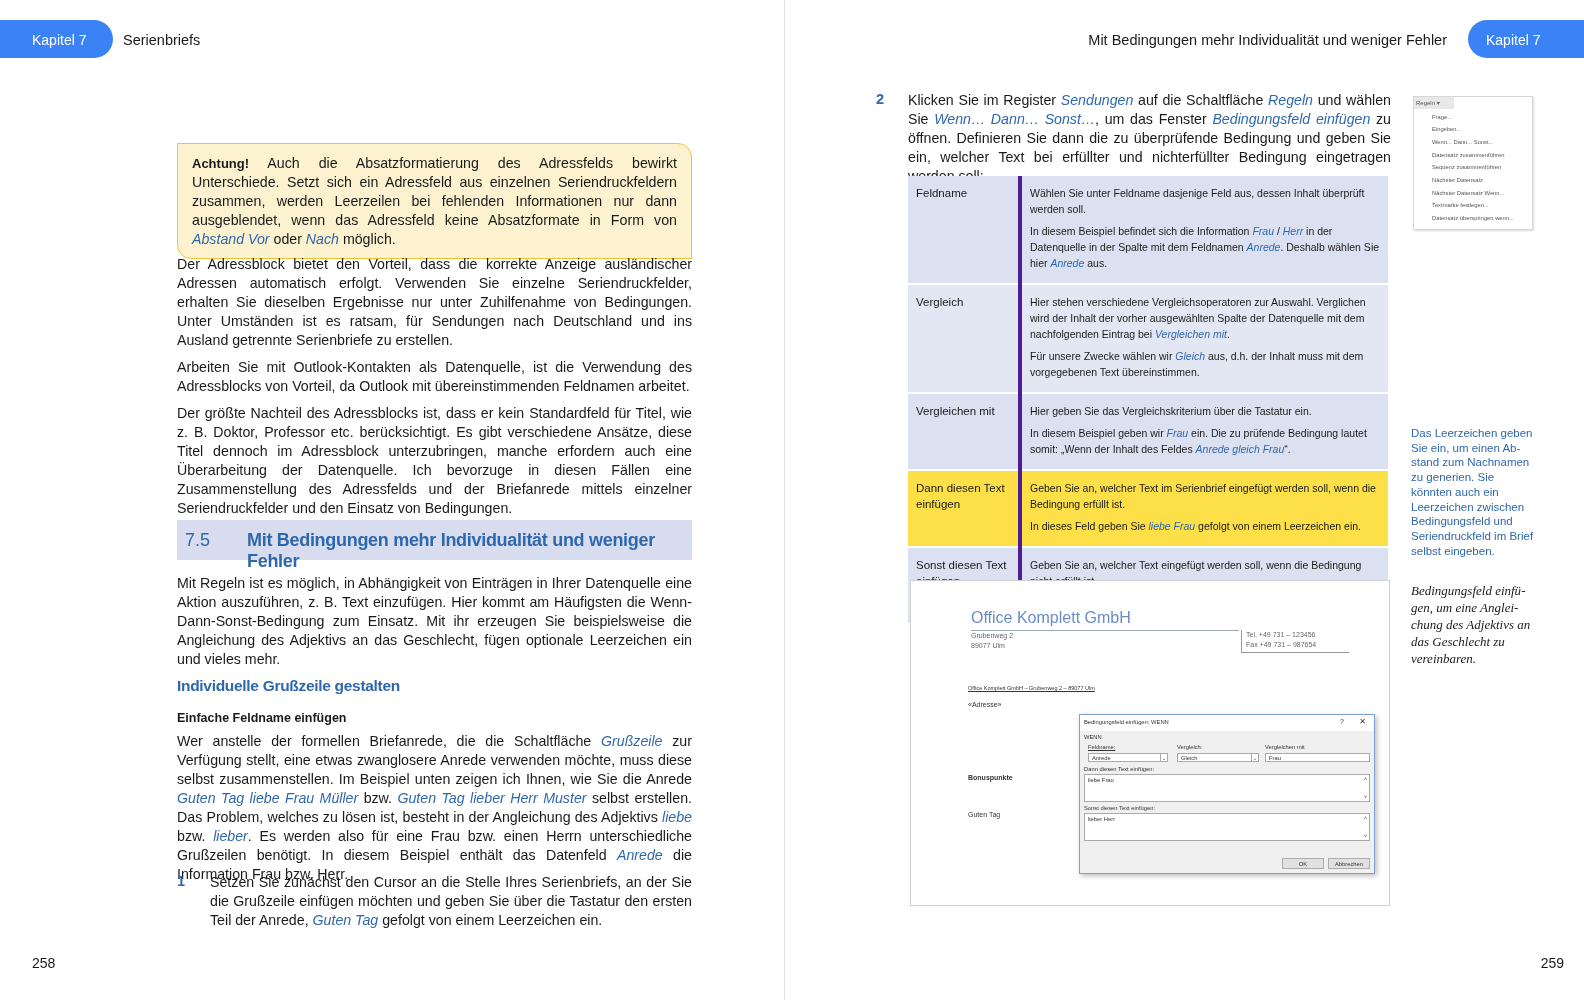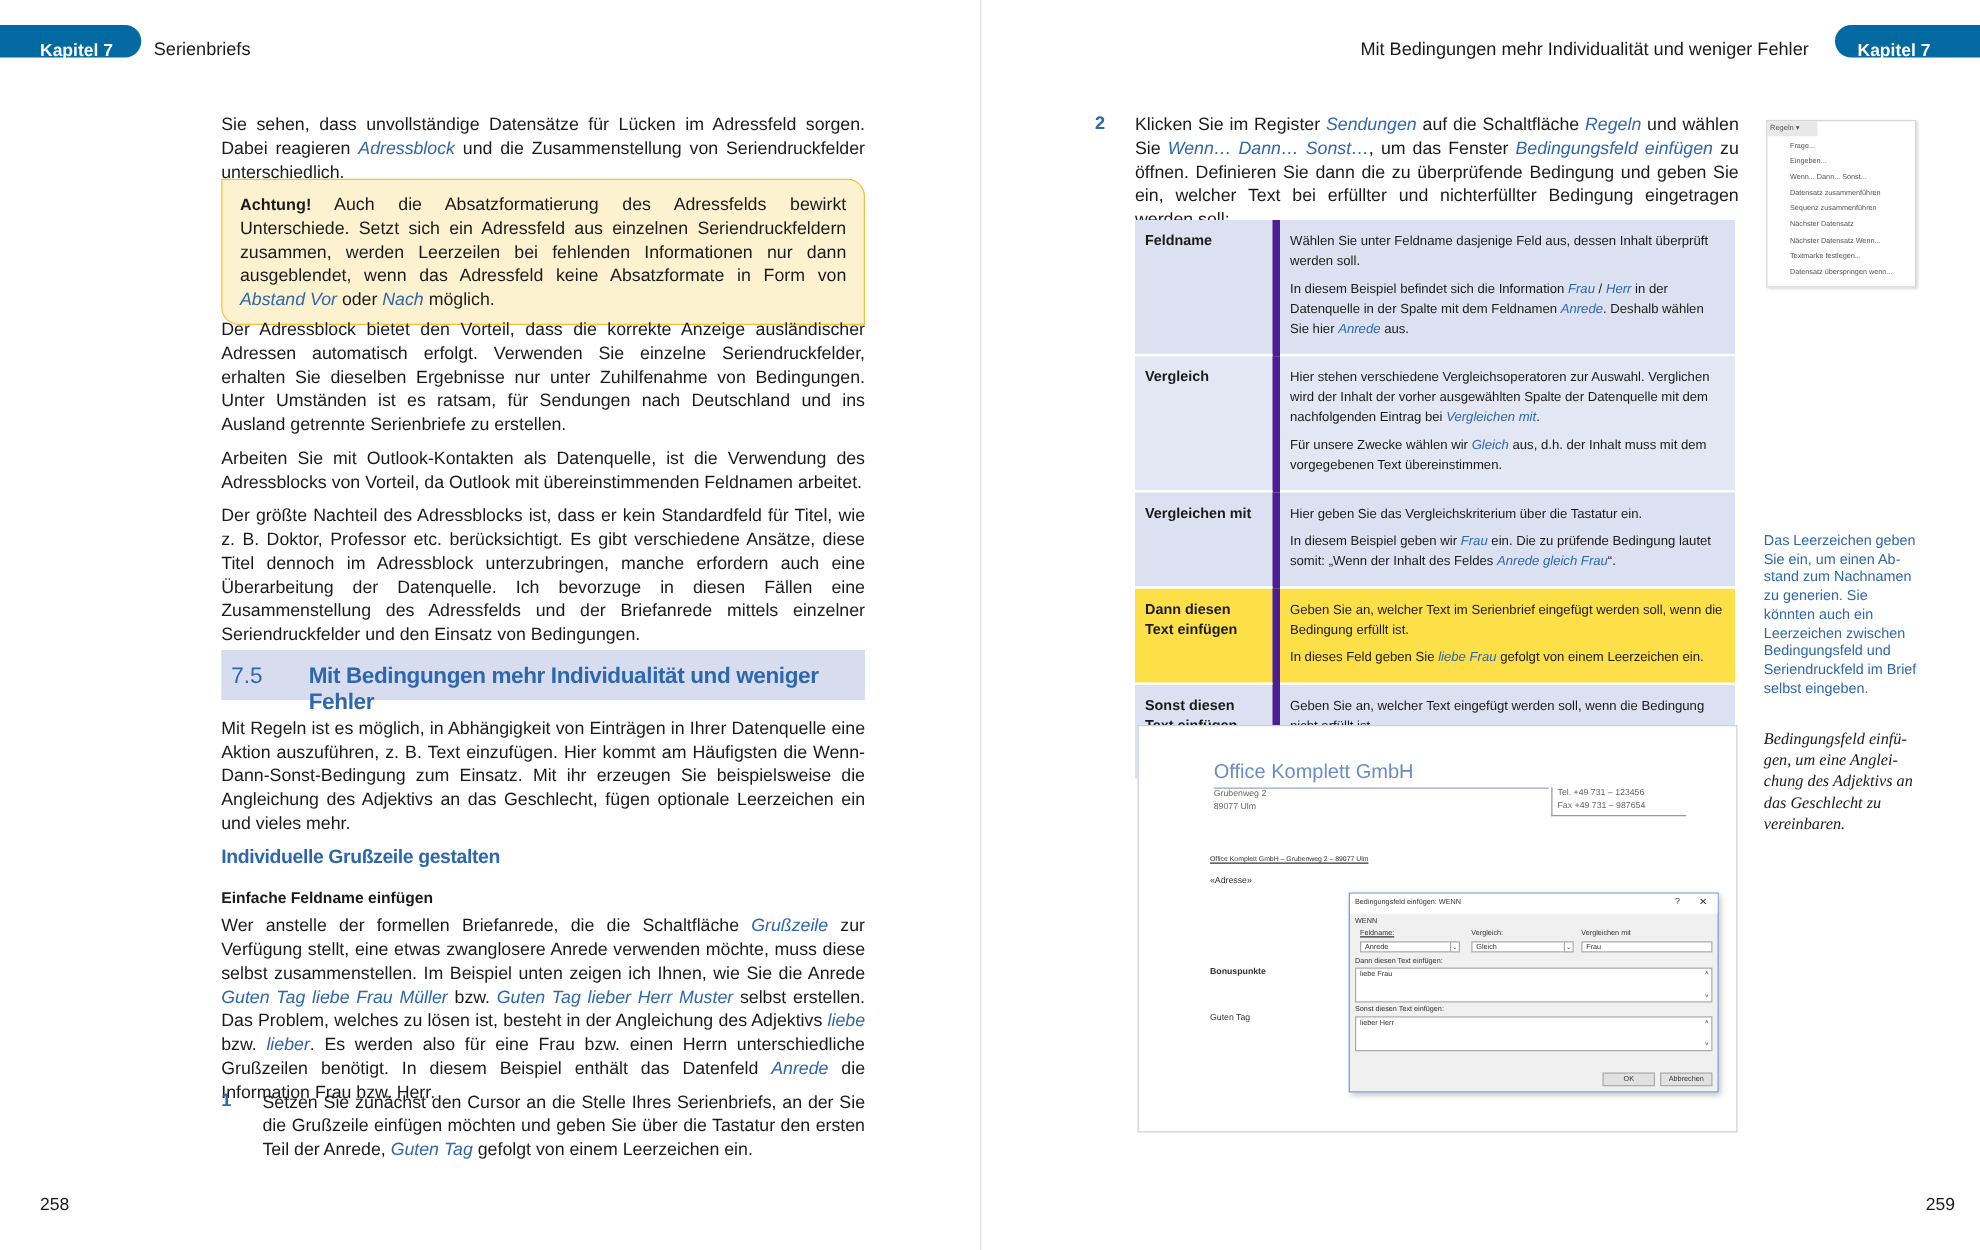--- a/index.html
+++ b/index.html
@@ -3,22 +3,22 @@
 <meta charset="utf-8">
 <style>
   html, body { margin:0; padding:0; }
   body { width:1584px; height:1000px; background:#ffffff; position:relative; overflow:hidden;
          font-family:"Liberation Sans", sans-serif; color:#1a1a1a; }
   .page { position:absolute; top:0; height:1000px; }
   .page-left { left:0; width:784px; }
   .page-right { left:785px; width:799px; }
   .gutter { position:absolute; left:784px; top:0; width:1px; height:1000px; background:#e2e2e2; }
 
-  .chap-tab { position:absolute; top:20px; height:26px; background:#0369a1; color:#fff;
-              font-weight:bold; font-size:14px; line-height:41px; }
+  .chap-tab { position:absolute; top:20px; height:38px; background:#3b82f6; color:#fff;
+              font-weight:normal; font-size:14px; line-height:41px; }
   .chap-tab.left { left:0; width:113px; border-radius:0 22px 22px 0; padding-left:32px; box-sizing:border-box; }
   .chap-tab.right { right:0; width:116px; border-radius:22px 0 0 22px; padding-left:18px; box-sizing:border-box; }
   .running-head { position:absolute; top:32px; font-size:14.5px; color:#1a1a1a; }
 
   .txt { font-size:14.2px; line-height:19px; text-align:justify; }
   .em { color:#2f67ad; font-style:italic; }
   p { margin:0; }
 
   .note { position:absolute; left:177px; top:143px; width:515px; box-sizing:border-box; padding:10px 14px 9px 14px;
           background:#fdf2cf; border:1.5px solid #f2c23d; border-radius:0 14px 0 14px; }
@@ -34,21 +34,21 @@
   .stepnum { position:absolute; font-size:14.5px; font-weight:bold; color:#2f67ad; }
   .pageno { position:absolute; top:955px; font-size:14px; }
 
   .regeln-menu { position:absolute; left:1413px; top:96px; width:118px; height:132px; border:1px solid #d6d6d6;
                  background:#fff; box-shadow:1px 1px 2px rgba(0,0,0,0.15); font-size:6px; color:#555; }
   .regeln-menu .btn { position:absolute; left:0; top:0; width:38px; height:12px; background:#e8e8e8; font-size:6px; line-height:12px; padding-left:2px; }
   .regeln-menu .it { position:absolute; left:18px; font-size:5.8px; color:#555; white-space:nowrap; }
 
   table.def { position:absolute; left:908px; top:176px; width:480px; border-collapse:collapse; }
   table.def td { background:#dbe1f1; vertical-align:top; font-size:10.5px; line-height:16px; padding:9px 8px 6px 8px; border-bottom:2px solid #fff; }
-  table.def td.k { width:94px; font-weight:bold; font-size:11.5px; border-right:6px solid #4c1d95; }
+  table.def td.k { width:94px; font-weight:normal; font-size:11.5px; border-right:4px solid #4c1d95; }
   table.def td p { margin:0 0 6px 0; }
   table.def tr:nth-child(2) td { background:#e3e7f3; }
   table.def tr:nth-child(4) td { background:#fde047; }
 
   .margin-note { position:absolute; left:1411px; top:426px; width:126px; font-size:11.5px; line-height:14.7px; color:#2f67ad; }
   .caption { position:absolute; left:1411px; top:582px; width:120px; font-family:"Liberation Serif", serif; font-style:italic; font-size:13px; line-height:17px; color:#1a1a1a; }
 
   .shot { position:absolute; left:910px; top:580px; width:480px; height:326px; border:1px solid #d0d0d0; background:#fff; box-sizing:border-box;text-decoration:underline; }
   .shot .company { position:absolute; left:60px; top:28px; font-size:16px; color:#6a8cc4; }
   .shot .cline { position:absolute; left:60px; top:49px; width:268px; height:1px; background:#9aa7bd; }
@@ -71,23 +71,20 @@
   .dlg .scr { position:absolute; right:2px; font-size:5px; }
   .dlg .btnx { position:absolute; top:143px; height:11px; border:1px solid #adadad; background:#e1e1e1; text-align:center; line-height:11px; box-sizing:border-box; }
 </style>
 </head>
 <body>
 
 <div class="page page-left">
   <div class="chap-tab left">Kapitel  7</div>
   <div class="running-head" style="left:123px;">Serienbriefs</div>
 
-  <p class="txt" style="position:absolute;left:177px;top:91px;width:515px;">
-    <span>Sie sehen, dass unvollständige Datensätze für Lücken im Adressfeld sorgen. Dabei re­agieren </span><span class="em">Adressblock</span><span>  und die Zusammenstellung von Seriendruckfelder unterschiedlich.</span>
-  </p>
 
   <div class="note txt">
     <b>Achtung!</b><span> Auch die Absatzformatierung des Adressfelds bewirkt Unterschiede. Setzt sich ein Adressfeld aus einzelnen Seriendruckfeldern zusammen, werden Leerzeilen bei fehlenden Informationen nur dann ausgeblendet, wenn das Adress­feld keine Absatzformate in Form von </span><span class="em">Abstand Vor</span><span> oder </span><span class="em">Nach</span><span> möglich.</span>
   </div>
 
   <div style="position:absolute;left:177px;top:255px;width:515px;">
     <p class="txt" style="margin-bottom:8px;">Der Adressblock bietet den Vorteil, dass die korrekte Anzeige ausländischer Adressen automatisch erfolgt. Verwenden Sie einzelne Seriendruckfelder, erhalten Sie dieselben Ergebnisse nur unter Zuhilfenahme von Bedingungen. Unter Umständen ist es ratsam, für Sendungen nach Deutschland und ins Ausland getrennte Serienbriefe zu erstellen.</p>
     <p class="txt" style="margin-bottom:8px;">Arbeiten Sie mit Outlook-Kontakten als Datenquelle, ist die Verwendung des Adress­blocks von Vorteil, da Outlook mit übereinstimmenden Feldnamen arbeitet.</p>
     <p class="txt">Der größte Nachteil des Adressblocks ist, dass er kein Standardfeld für Titel, wie z. B. Doktor, Professor etc. berücksichtigt. Es gibt verschiedene Ansätze, diese Titel dennoch im Adressblock unterzubringen, manche erfordern auch eine Überarbeitung der Da­tenquelle. Ich bevorzuge in diesen Fällen eine Zusammenstellung des Adressfelds und der Briefanrede mittels einzelner Seriendruckfelder und den Einsatz von Bedingungen.</p>
   </div>

